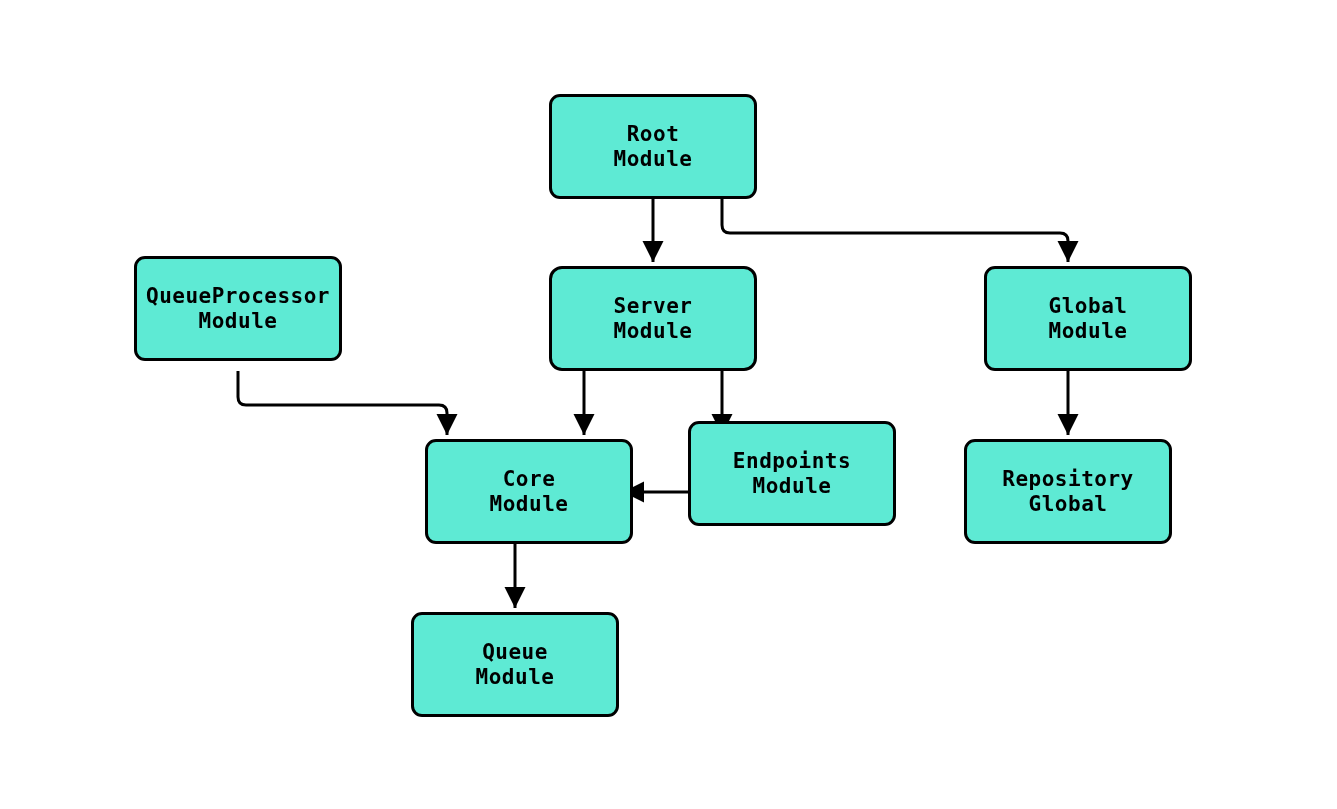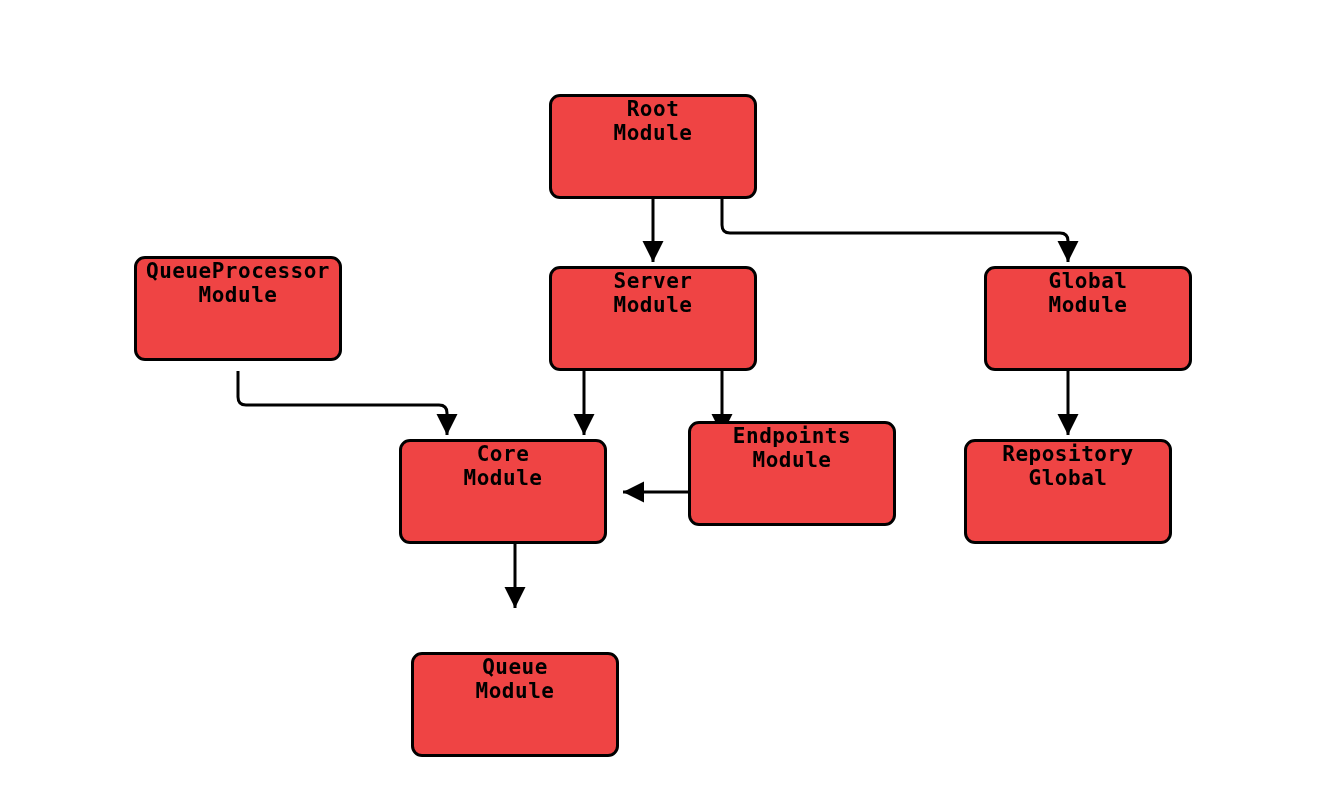--- a/index.html
+++ b/index.html
@@ -23,43 +23,44 @@
     top: 0;
     width: 1337px;
     height: 809px;
     pointer-events: none;
   }
   .node {
     position: absolute;
     width: 208px;
     height: 105px;
     box-sizing: border-box;
-    background: #ef4444;
+    background: #5eead4;
     border: 3px solid #000000;
     border-radius: 11px;
     display: flex;
+    align-items: center;
     justify-content: center;
     text-align: center;
   }
   .node .label {
     font-size: 21px;
     font-weight: bold;
     line-height: 1.15;
     color: #000000;
     white-space: pre-line;
     letter-spacing: 0.5px;
   }
   .node-root          { left: 549px;  top: 94px;  }
   .node-queueprocessor{ left: 134px;  top: 256px; }
-  .node-server        { left: 549px;  top: 266px; }
+  .node-server        { left: 549px;  top: 266px; border-radius: 13px; }
   .node-global        { left: 984px;  top: 266px; }
-  .node-core          { left: 399px;  top: 439px; }
+  .node-core          { left: 425px;  top: 439px; }
   .node-endpoints     { left: 688px;  top: 421px; }
   .node-repository    { left: 964px;  top: 439px; }
-  .node-queue         { left: 411px;  top: 612px; margin-top: 40px; }
+  .node-queue         { left: 411px;  top: 612px; }
 </style>
 </head>
 <body>
 
 <div class="canvas">
 
   <svg class="edges" viewBox="0 0 1337 809" xmlns="http://www.w3.org/2000/svg">
     <defs>
       <marker id="arrowhead" viewBox="0 0 10 10" refX="10" refY="5" markerWidth="7" markerHeight="10" orient="auto" markerUnits="strokeWidth">
         <path d="M0,0 L10,5 L0,10 z" fill="#000000"></path>

